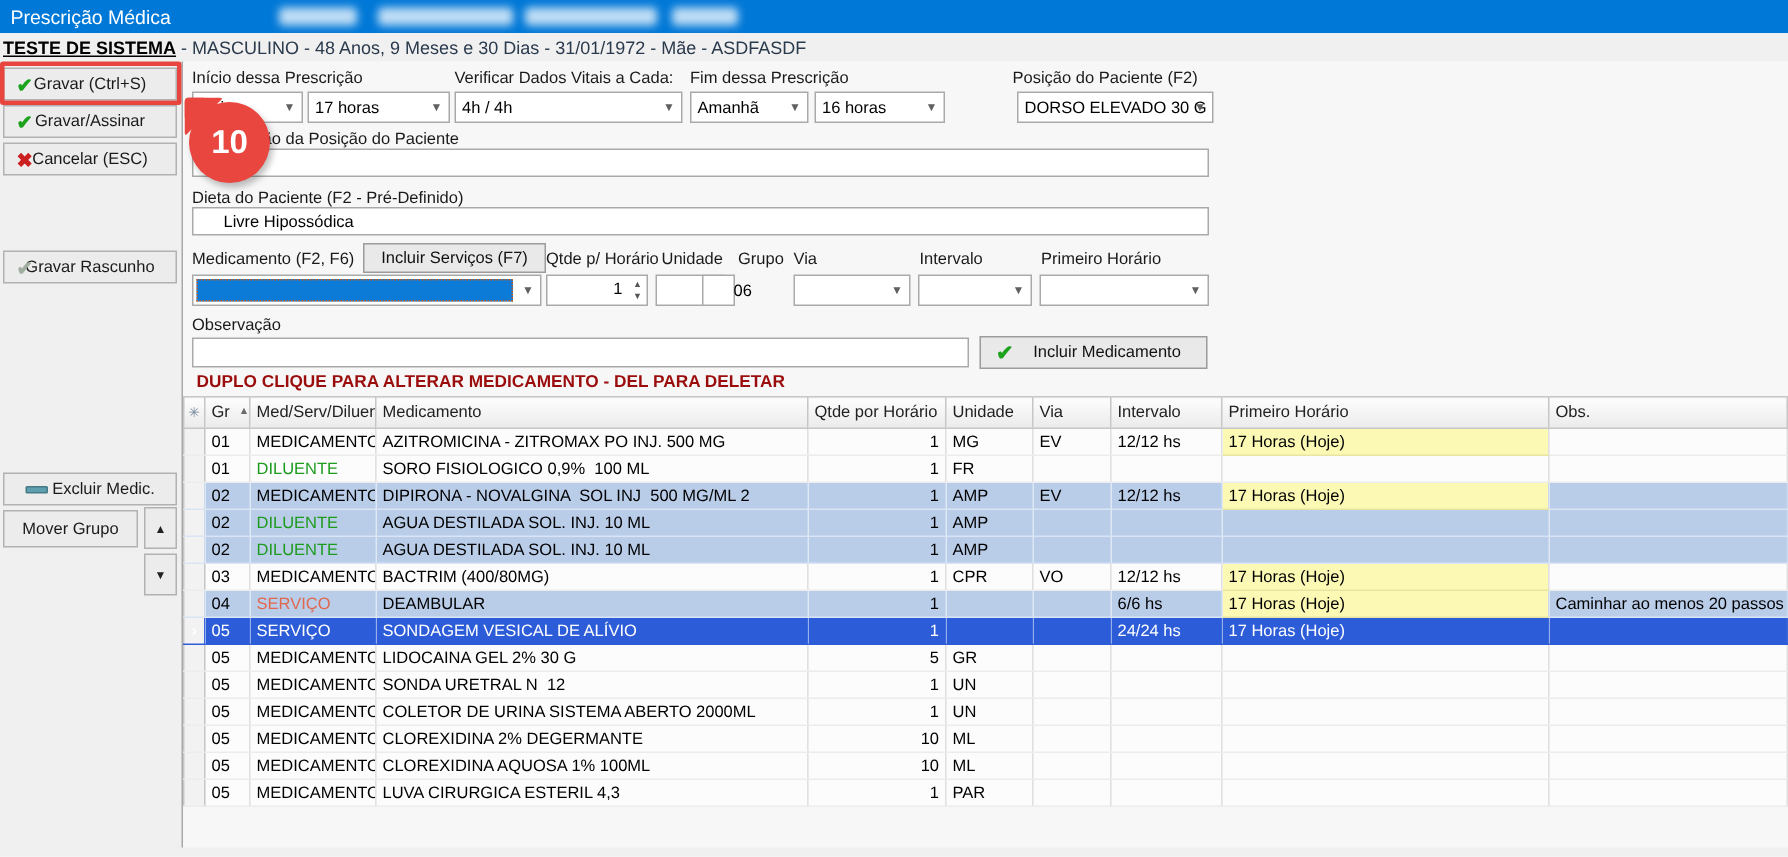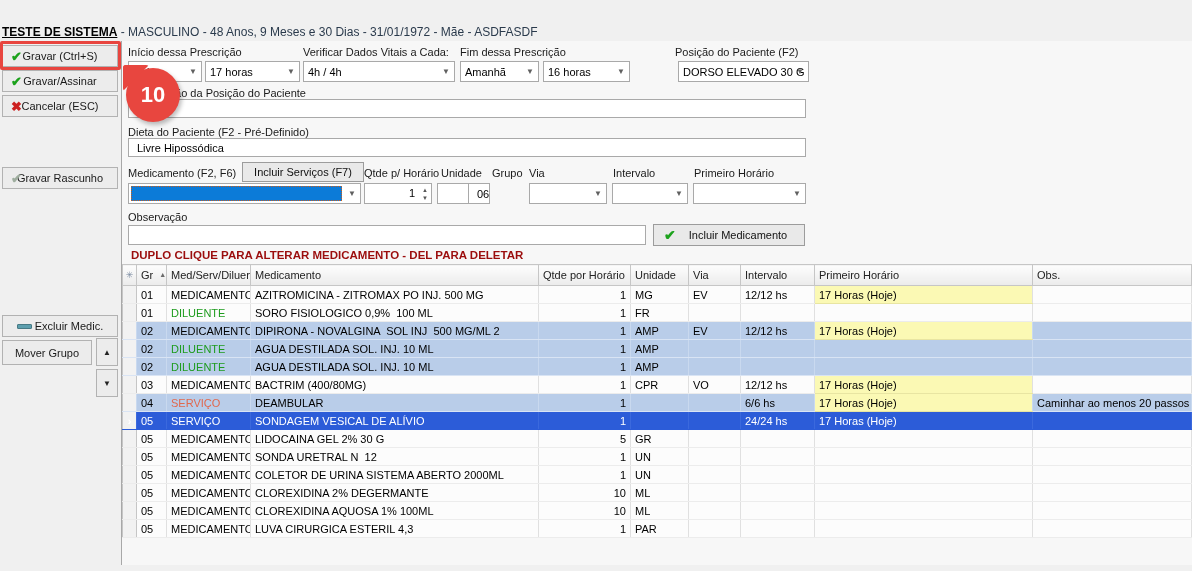--- a/index.html
+++ b/index.html
@@ -25,21 +25,21 @@
   .sbtn { position:absolute; left:2px; width:116px; height:22px; background:#ececec; border:1px solid #b2b2b2; font-size:11px; color:#1a1a1a; display:flex; align-items:center; justify-content:center; gap:6px; }
   .sbtn .ck { position:absolute; left:8px; font-size:13px; line-height:1; }
   .ck-green { color:#1ca21c; font-weight:bold; }
   .ck-gray { color:#9fae9f; font-weight:bold; }
   .x-red { color:#cc2020; font-weight:bold; font-size:11px; }
   .dash-teal { position:absolute; left:14px; width:15px; height:5px; background:#5d9fae; border:1px solid #477a85; border-radius:1px; }
   .arrbtn { position:absolute; left:96px; width:22px; height:28px; background:#ececec; border:1px solid #b2b2b2; font-size:8px; color:#222; display:flex; align-items:center; justify-content:center; }
 
   
   .lbl { position:absolute; font-size:11px; color:#1a1a1a; white-space:nowrap; }
-  .field { position:absolute; background:#fff; border:1px solid #a9a9a9; font-size:11px; color:#000; display:flex; align-items:center; padding-left:8px; }
+  .field { position:absolute; background:#fff; border:1px solid #a9a9a9; font-size:11px; color:#000; display:flex; align-items:center; padding-left:20px; }
   .combo { position:absolute; background:#fff; border:1px solid #a9a9a9; font-size:11px; color:#000; display:flex; align-items:center; padding-left:4px; }
   .combo .arrow { position:absolute; right:4px; font-size:8px; color:#606060; }
   .combo.focused .val { position:absolute; left:2px; top:2px; right:18px; bottom:2px; background:#0c7bd8; border:1px dotted #c85f1e; }
   .spinner { position:absolute; background:#fff; border:1px solid #a9a9a9; font-size:11px; }
   .spinner .num { position:absolute; right:16px; top:3px; }
   .spinner .sa { position:absolute; right:3px; font-size:6px; color:#555; line-height:1; }
   .btn { position:absolute; background:#e9e9e9; border:1px solid #9c9c9c; font-size:11px; color:#111; display:flex; align-items:center; justify-content:center; }
   .caption-red { position:absolute; font-size:11.5px; font-weight:bold; color:#9b0d0d; white-space:nowrap; }
 
   
@@ -61,20 +61,27 @@
   .grid td.hl { background:#fbf9b4 !important; color:#000; border-bottom:1px solid #e8e5a2 !important; }
   .grid td.t-dil { color:#1d9b1d; }
   .grid td.t-srv { color:#e0684e; }
   .grid tr.selected td.t-srv, .grid tr.selected td.t-dil { color:#fff; }
 </style>
 </head>
 <body>
 
 <div class="screen">
 
+  <div class="titlebar">
+    <span class="t">Prescrição Médica</span>
+    <span class="blur-chunk" style="left:186px;width:52px"></span>
+    <span class="blur-chunk" style="left:252px;width:90px"></span>
+    <span class="blur-chunk" style="left:350px;width:88px"></span>
+    <span class="blur-chunk" style="left:448px;width:44px"></span>
+  </div>
 
   <div class="patient-bar">
     <span class="sys">TESTE DE SISTEMA</span><span class="det"> - MASCULINO - 48 Anos, 9 Meses e 30 Dias - 31/01/1972 - Mãe - ASDFASDF</span>
   </div>
 
   <div class="content-panel"></div>
   <div class="vdivider"></div>
 
   <div class="sbtn" style="top:45px">
     <span class="ck ck-green">✔</span>

